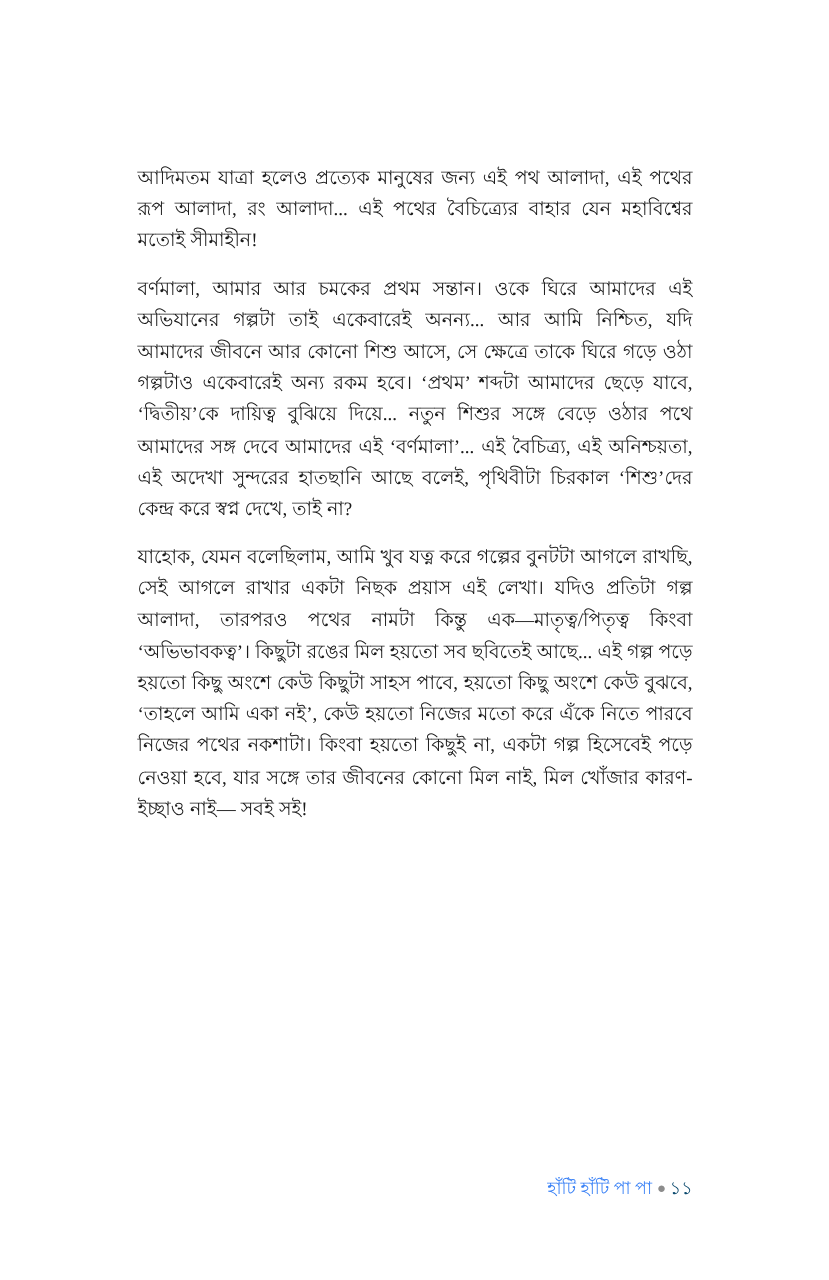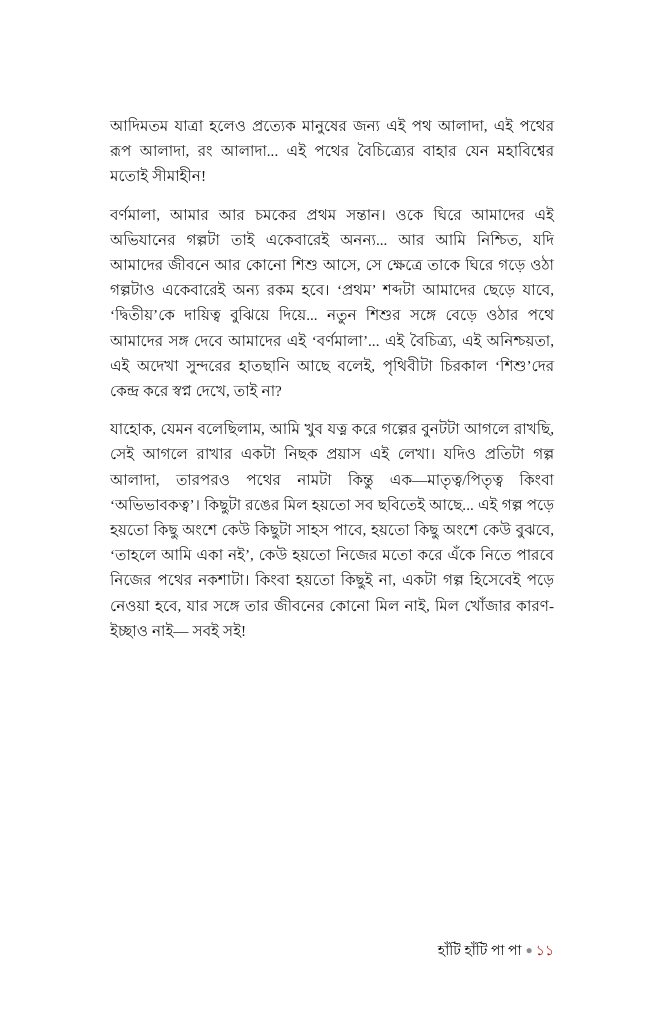--- a/index.html
+++ b/index.html
@@ -14,21 +14,21 @@
     width: 663px;
     height: 1024px;
     background: #ffffff;
     overflow: hidden;
     box-sizing: border-box;
   }
 
   .text-column {
     position: absolute;
     left: 110px;
-    top: 113px;
+    top: 130px;
     width: 444px;
   }
 
   .para {
     margin: 0 0 13px 0;
     padding: 0;
     font-family: "Liberation Serif", "DejaVu Serif", serif;
     font-size: 15.2px;
     line-height: 25.2px;
     color: #1a1a1a;
@@ -50,33 +50,33 @@
     width: 444px;
     text-align: right;
     font-family: "Liberation Serif", "DejaVu Serif", serif;
     font-size: 14px;
     line-height: 20px;
     color: #8c8c8c;
     white-space: nowrap;
   }
 
   .footer .footer-title {
-    color: #000000;
+    color: #3b82f6;
   }
 
   .footer .footer-sep {
     display: inline-block;
     margin: 0 3px 0 4px;
     color: #8c8c8c;
     font-size: 12px;
     vertical-align: 1px;
   }
 
   .footer .footer-page {
-    color: #b91c1c;
+    color: #0c4a6e;
   }
 </style>
 </head>
 <body>
 
 <div class="page">
 
   <div class="text-column">
     <p class="para">আদিমতম যাত্রা হলেও প্রত্যেক মানুষের জন্য এই পথ আলাদা, এই পথের রূপ আলাদা, রং আলাদা... এই পথের বৈচিত্র্যের বাহার যেন মহাবিশ্বের মতোই সীমাহীন!</p>
     <p class="para">বর্ণমালা, আমার আর চমকের প্রথম সন্তান। ওকে ঘিরে আমাদের এই অভিযানের গল্পটা তাই একেবারেই অনন্য... আর আমি নিশ্চিত, যদি আমাদের জীবনে আর কোনো শিশু আসে, সে ক্ষেত্রে তাকে ঘিরে গড়ে ওঠা গল্পটাও একেবারেই অন্য রকম হবে। ‘প্রথম’ শব্দটা আমাদের ছেড়ে যাবে, ‘দ্বিতীয়’কে দায়িত্ব বুঝিয়ে দিয়ে... নতুন শিশুর সঙ্গে বেড়ে ওঠার পথে আমাদের সঙ্গ দেবে আমাদের এই ‘বর্ণমালা’... এই বৈচিত্র্য, এই অনিশ্চয়তা, এই অদেখা সুন্দরের হাতছানি আছে বলেই, পৃথিবীটা চিরকাল ‘শিশু’দের কেন্দ্র করে স্বপ্ন দেখে, তাই না?</p>

